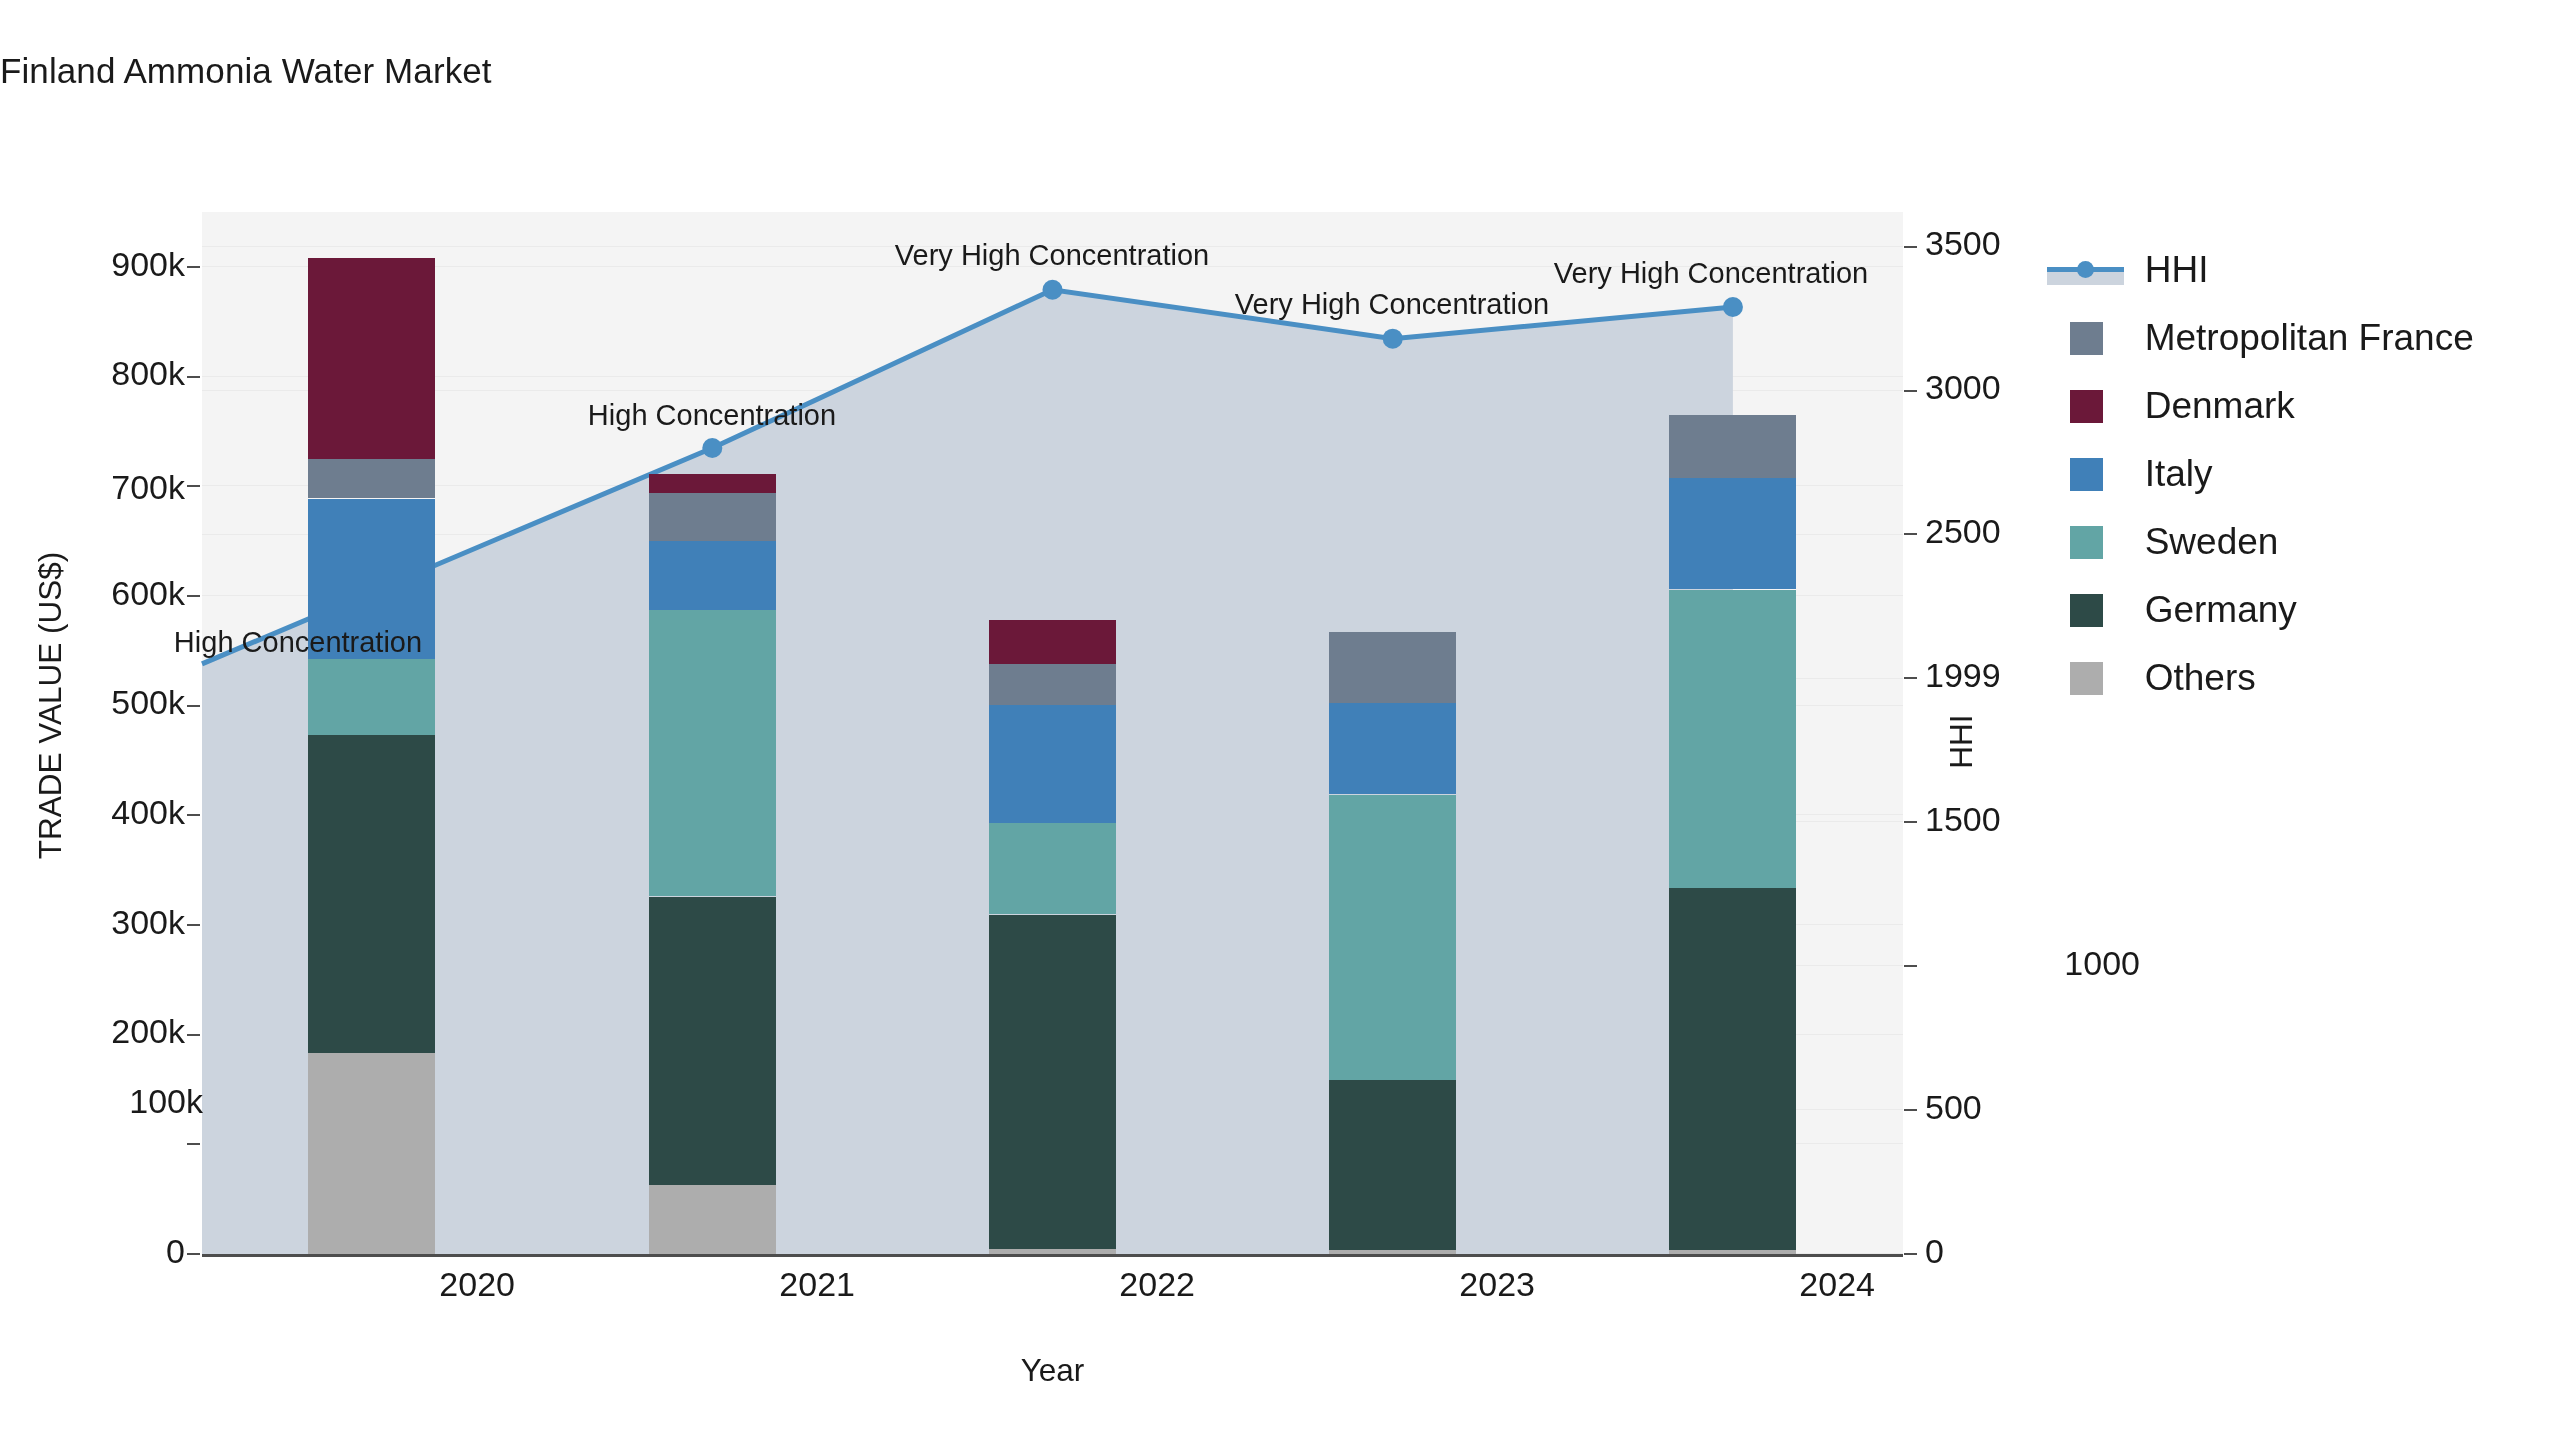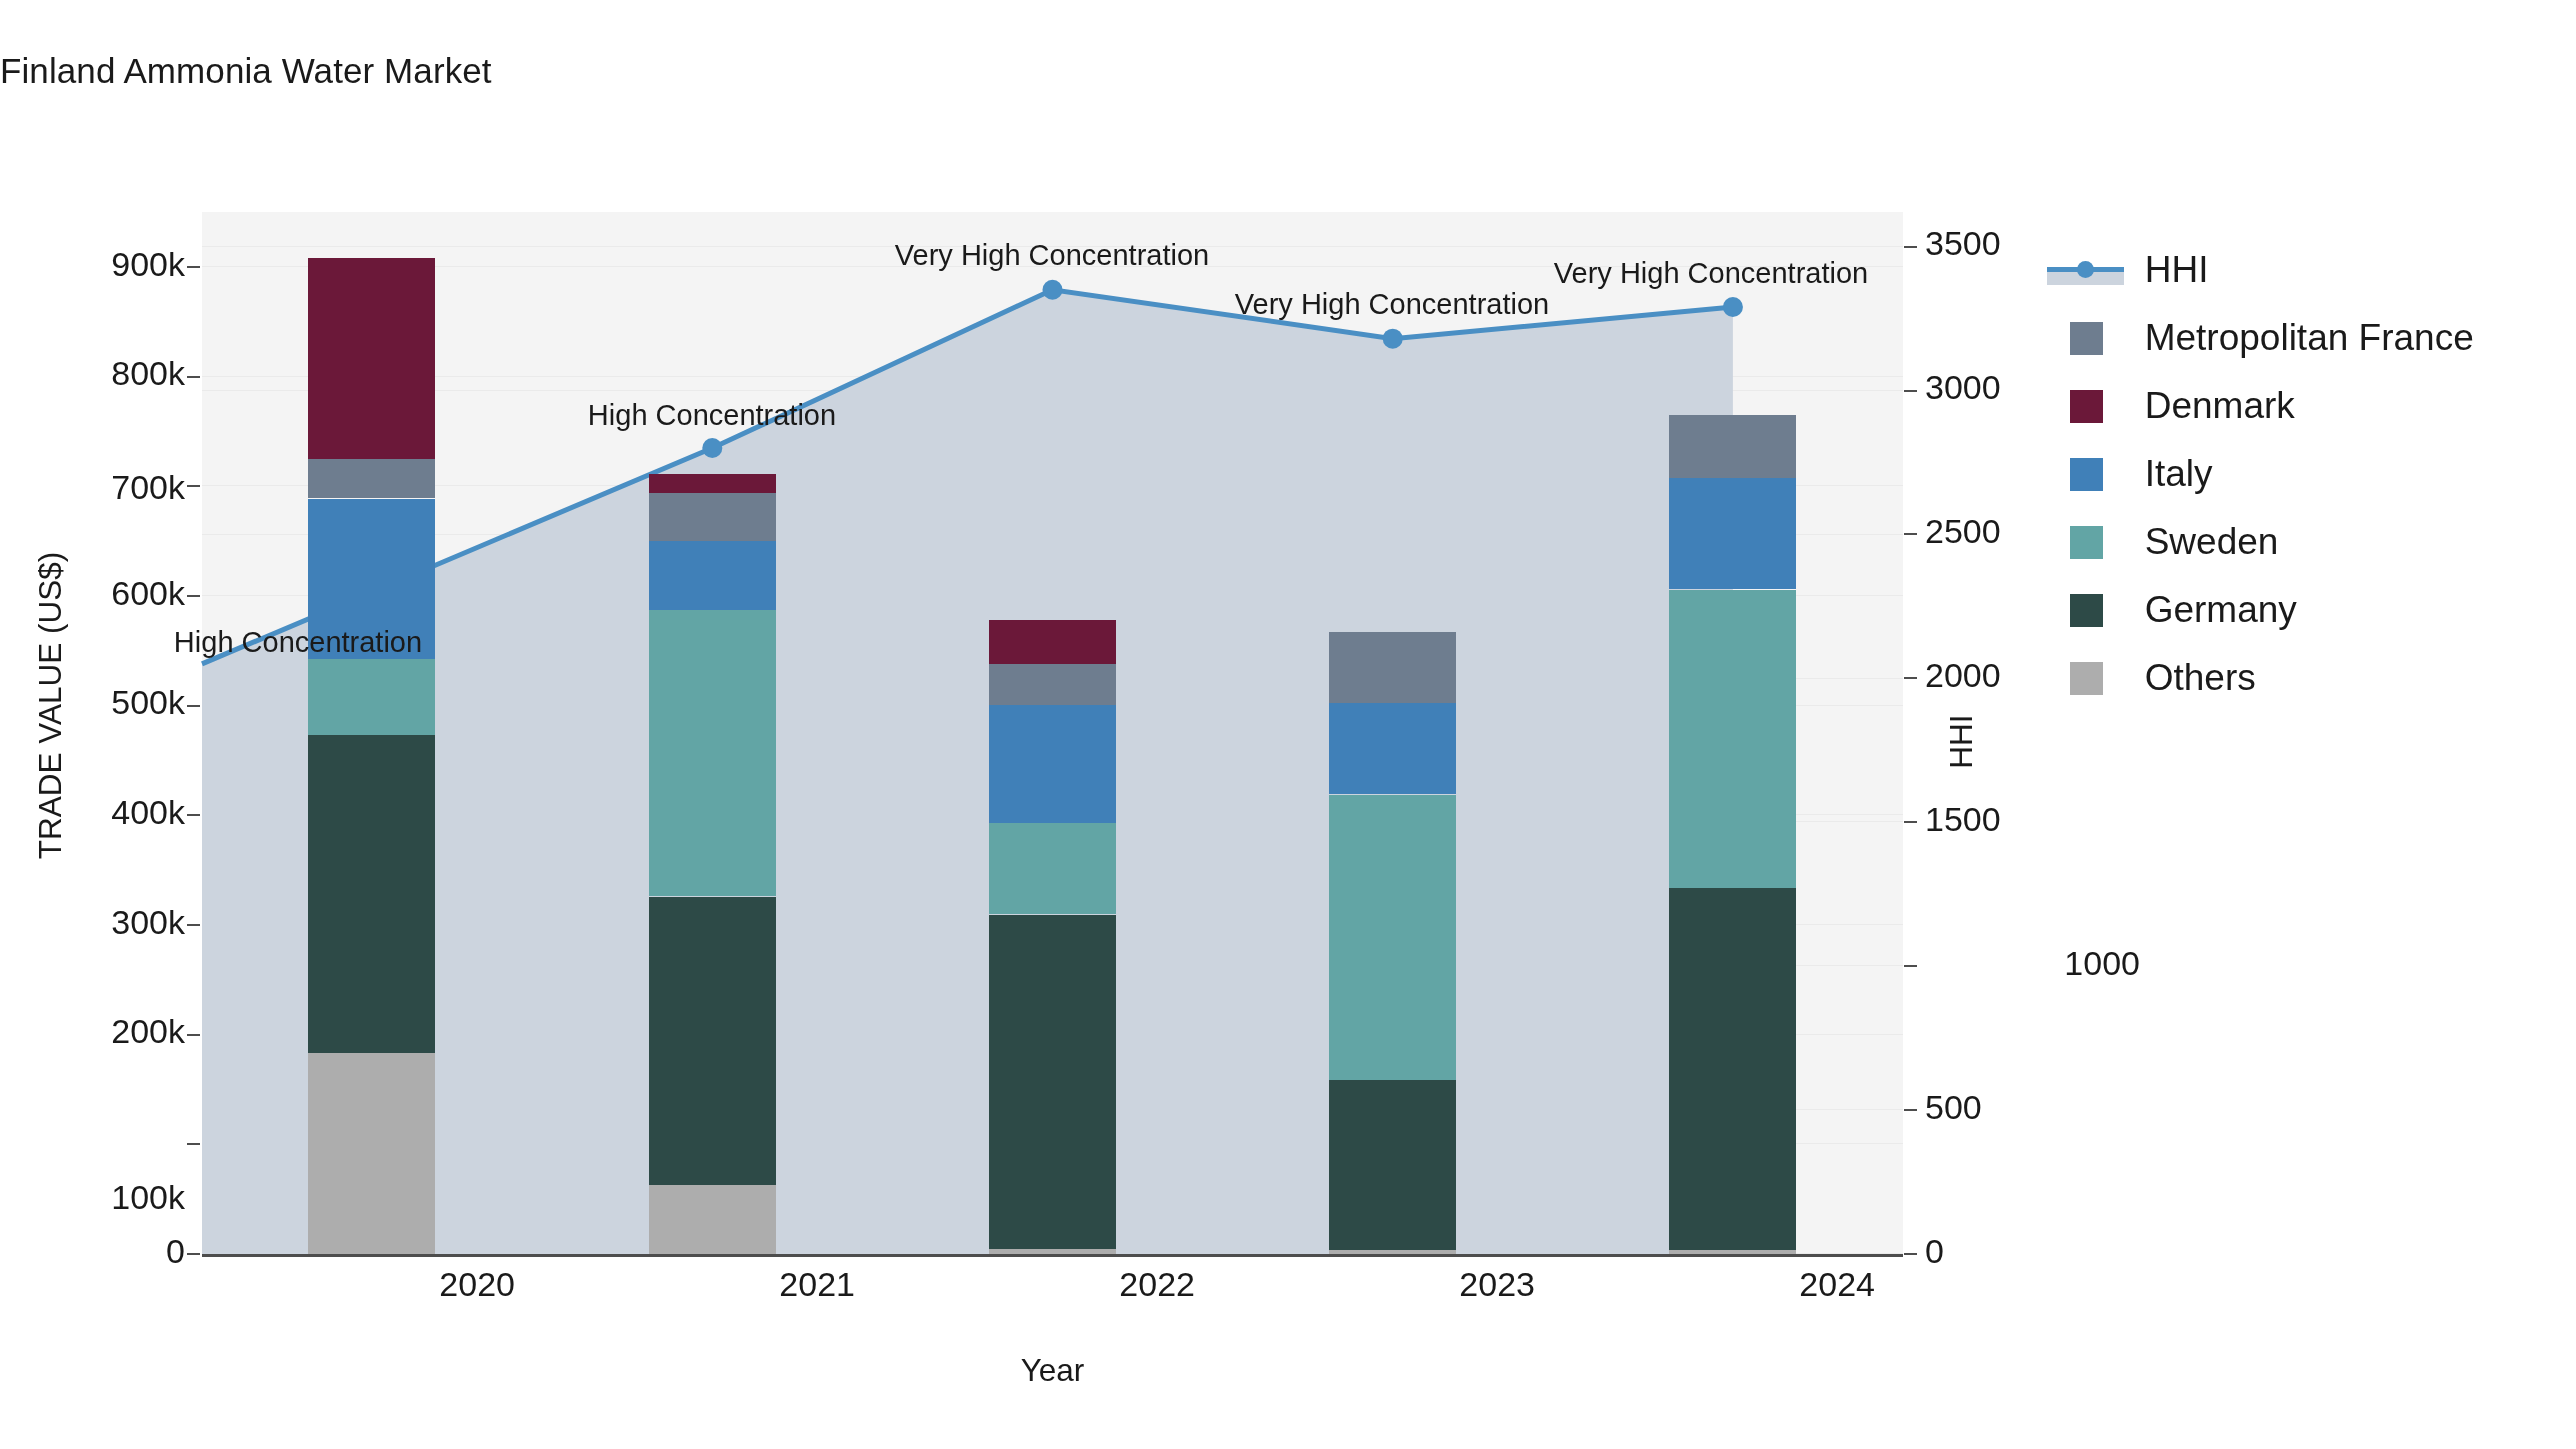--- a/index.html
+++ b/index.html
@@ -167,21 +167,21 @@
           <div class="seg" style="background: rgb(98, 165, 165); bottom: 366px; height: 298px;"></div>
           <div class="seg" style="background: rgb(64, 128, 184); bottom: 665px; height: 112px;"></div>
           <div class="seg" style="background: rgb(110, 125, 143); bottom: 776px; height: 63px;"></div>
         </div>
       </div>
   </div>
 
   <div id="ticks-left">
       <div class="ytick-left-wrap" style="top: 1234px;"><span class="ytick">0</span></div>
       <div class="tickmark-left" style="top: 1253px; position: absolute;"></div>
-      <div class="ytick-left-wrap" style="top: 1180px;"><span class="ytick">100k</span></div>
+      <div class="ytick-left-wrap" style="top: 1084px; margin-left: 18px;"><span class="ytick">100k</span></div>
       <div class="tickmark-left" style="top: 1143px; position: absolute;"></div>
       <div class="ytick-left-wrap" style="top: 1014px;"><span class="ytick">200k</span></div>
       <div class="tickmark-left" style="top: 1034px; position: absolute;"></div>
       <div class="ytick-left-wrap" style="top: 905px;"><span class="ytick">300k</span></div>
       <div class="tickmark-left" style="top: 924px; position: absolute;"></div>
       <div class="ytick-left-wrap" style="top: 795px;"><span class="ytick">400k</span></div>
       <div class="tickmark-left" style="top: 814px; position: absolute;"></div>
       <div class="ytick-left-wrap" style="top: 685px;"><span class="ytick">500k</span></div>
       <div class="tickmark-left" style="top: 705px; position: absolute;"></div>
       <div class="ytick-left-wrap" style="top: 576px;"><span class="ytick">600k</span></div>
@@ -195,21 +195,21 @@
     </div>
   <div id="ticks-right">
       <div class="ytick-right-wrap" style="top: 1234px;"><span class="ytick">0</span></div>
       <div class="tickmark-right" style="top: 1253px; position: absolute;"></div>
       <div class="ytick-right-wrap" style="top: 1090px;"><span class="ytick">500</span></div>
       <div class="tickmark-right" style="top: 1109px; position: absolute;"></div>
       <div class="ytick-right-wrap" style="top: 946px; text-align: right;"><span class="ytick">1000</span></div>
       <div class="tickmark-right" style="top: 965px; position: absolute;"></div>
       <div class="ytick-right-wrap" style="top: 802px;"><span class="ytick">1500</span></div>
       <div class="tickmark-right" style="top: 821px; position: absolute;"></div>
-      <div class="ytick-right-wrap" style="top: 658px;"><span class="ytick">2000</span></div>
+      <div class="ytick-right-wrap" style="top: 658px;"><span class="ytick">1999</span></div>
       <div class="tickmark-right" style="top: 677px; position: absolute;"></div>
       <div class="ytick-right-wrap" style="top: 514px;"><span class="ytick">2500</span></div>
       <div class="tickmark-right" style="top: 533px; position: absolute;"></div>
       <div class="ytick-right-wrap" style="top: 370px;"><span class="ytick">3000</span></div>
       <div class="tickmark-right" style="top: 390px; position: absolute;"></div>
       <div class="ytick-right-wrap" style="top: 226px;"><span class="ytick">3500</span></div>
       <div class="tickmark-right" style="top: 246px; position: absolute;"></div>
     </div>
   <div id="ticks-x">
       <div class="xtick-wrap" style="left: 229px; width: 286px;"><span class="xtick">2020</span></div>

